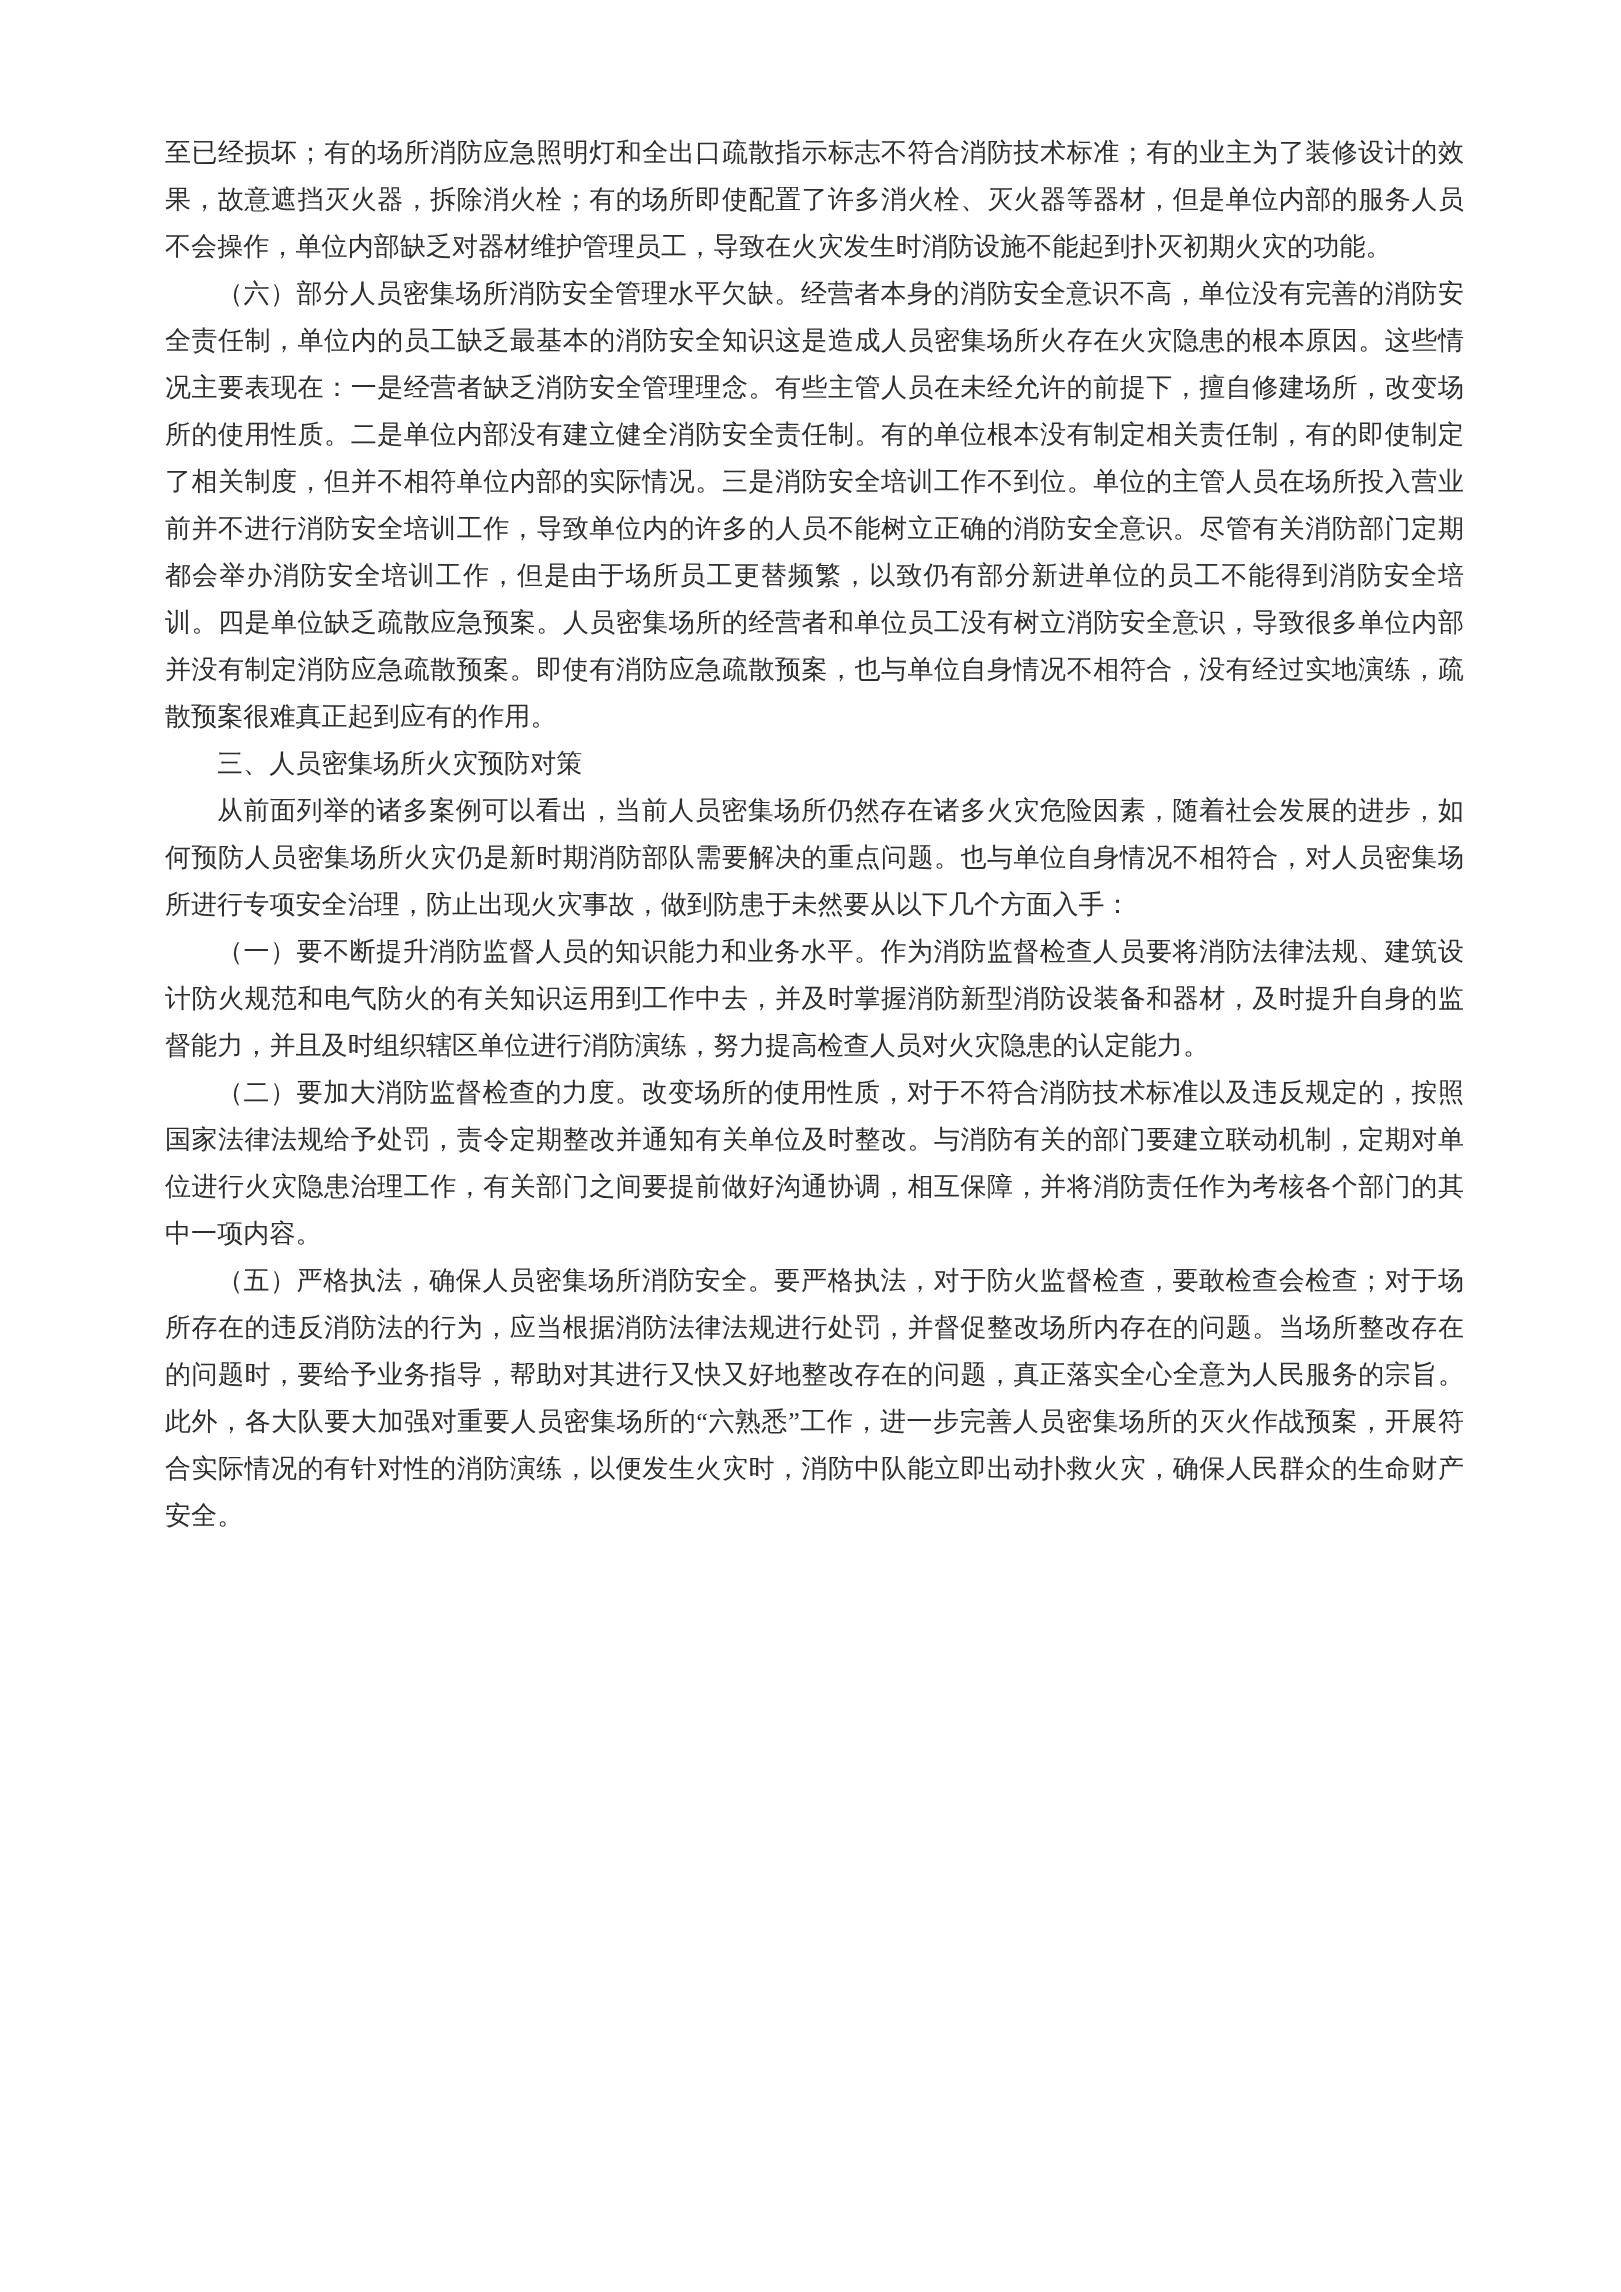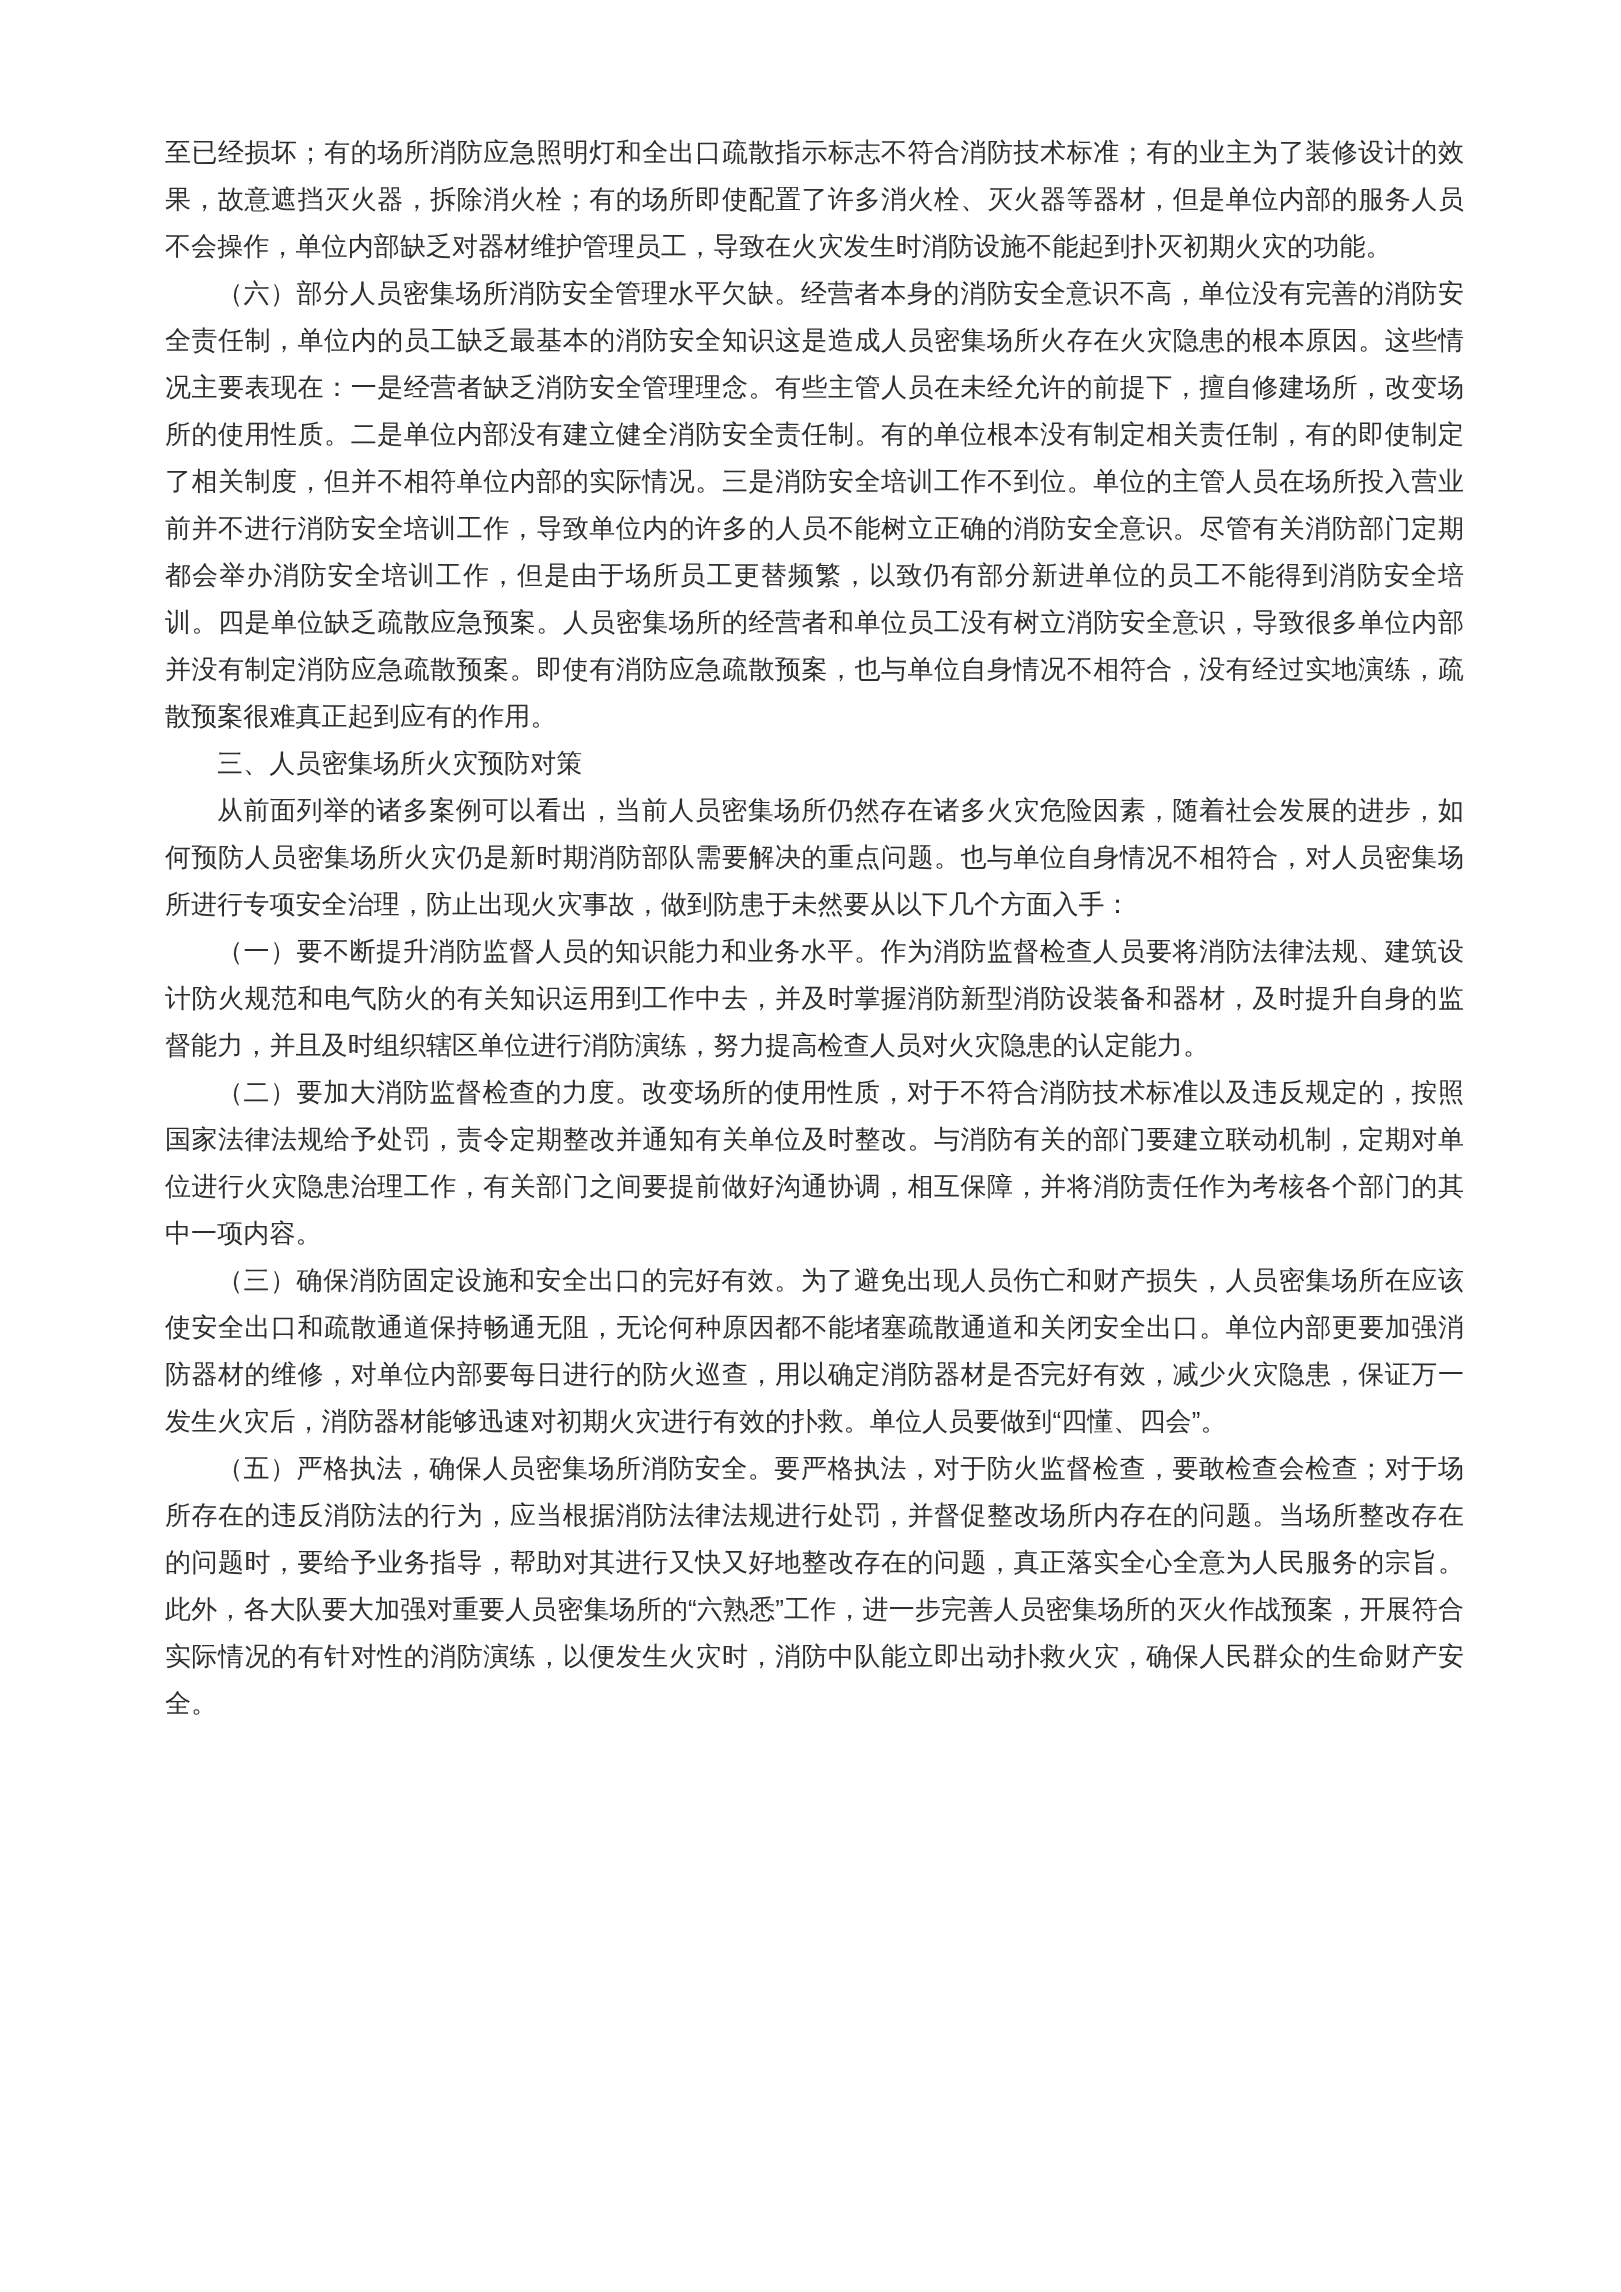--- a/index.html
+++ b/index.html
@@ -19,20 +19,21 @@
     width: 1621px;
     height: 2293px;
     background: #ffffff;
     box-sizing: border-box;
   }
   .content {
     position: absolute;
     left: 165px;
     top: 129px;
     width: 1299px;
+    font-family: Liberation Serif, serif;
   }
   .para {
     font-size: 26px;
     line-height: 47px;
     text-align: justify;
     text-align-last: left;
     text-justify: inter-ideograph;
     margin: 0;
     letter-spacing: 0.1px;
     color: #2e2e2e;
@@ -49,17 +50,16 @@
 <body>
 
 <div class="page">
   <div class="content">
     <p class="para">至已经损坏；有的场所消防应急照明灯和全出口疏散指示标志不符合消防技术标准；有的业主为了装修设计的效果，故意遮挡灭火器，拆除消火栓；有的场所即使配置了许多消火栓、灭火器等器材，但是单位内部的服务人员不会操作，单位内部缺乏对器材维护管理员工，导致在火灾发生时消防设施不能起到扑灭初期火灾的功能。</p>
     <p class="para indent">（六）部分人员密集场所消防安全管理水平欠缺。经营者本身的消防安全意识不高，单位没有完善的消防安全责任制，单位内的员工缺乏最基本的消防安全知识这是造成人员密集场所火存在火灾隐患的根本原因。这些情况主要表现在：一是经营者缺乏消防安全管理理念。有些主管人员在未经允许的前提下，擅自修建场所，改变场所的使用性质。二是单位内部没有建立健全消防安全责任制。有的单位根本没有制定相关责任制，有的即使制定了相关制度，但并不相符单位内部的实际情况。三是消防安全培训工作不到位。单位的主管人员在场所投入营业前并不进行消防安全培训工作，导致单位内的许多的人员不能树立正确的消防安全意识。尽管有关消防部门定期都会举办消防安全培训工作，但是由于场所员工更替频繁，以致仍有部分新进单位的员工不能得到消防安全培训。四是单位缺乏疏散应急预案。人员密集场所的经营者和单位员工没有树立消防安全意识，导致很多单位内部并没有制定消防应急疏散预案。即使有消防应急疏散预案，也与单位自身情况不相符合，没有经过实地演练，疏散预案很难真正起到应有的作用。</p>
     <p class="para indent-head">三、人员密集场所火灾预防对策</p>
     <p class="para indent">从前面列举的诸多案例可以看出，当前人员密集场所仍然存在诸多火灾危险因素，随着社会发展的进步，如何预防人员密集场所火灾仍是新时期消防部队需要解决的重点问题。也与单位自身情况不相符合，对人员密集场所进行专项安全治理，防止出现火灾事故，做到防患于未然要从以下几个方面入手：</p>
     <p class="para indent">（一）要不断提升消防监督人员的知识能力和业务水平。作为消防监督检查人员要将消防法律法规、建筑设计防火规范和电气防火的有关知识运用到工作中去，并及时掌握消防新型消防设装备和器材，及时提升自身的监督能力，并且及时组织辖区单位进行消防演练，努力提高检查人员对火灾隐患的认定能力。</p>
     <p class="para indent">（二）要加大消防监督检查的力度。改变场所的使用性质，对于不符合消防技术标准以及违反规定的，按照国家法律法规给予处罚，责令定期整改并通知有关单位及时整改。与消防有关的部门要建立联动机制，定期对单位进行火灾隐患治理工作，有关部门之间要提前做好沟通协调，相互保障，并将消防责任作为考核各个部门的其中一项内容。</p>
-    <p class="para indent">（三）确保消防固定设施和安全出口的完好有效。为了避免出现人员伤亡和财产损失，人员密集场所在应该使安全出口和疏散通道保持畅通无阻，无论何种原因都不能堵塞疏散通道和关闭安全出口。单位内部更要加强消防器材的维修，对单位内部要每日进行的防火巡查，用以确定消防器材是否完好有效，减少火灾隐患，保证万一发生火灾后，消防器材能够迅速对初期火灾进行有效的扑救。单位人员要做到“四懂、四会”。</p>
     <p class="para indent">（五）严格执法，确保人员密集场所消防安全。要严格执法，对于防火监督检查，要敢检查会检查；对于场所存在的违反消防法的行为，应当根据消防法律法规进行处罚，并督促整改场所内存在的问题。当场所整改存在的问题时，要给予业务指导，帮助对其进行又快又好地整改存在的问题，真正落实全心全意为人民服务的宗旨。此外，各大队要大加强对重要人员密集场所的“六熟悉”工作，进一步完善人员密集场所的灭火作战预案，开展符合实际情况的有针对性的消防演练，以便发生火灾时，消防中队能立即出动扑救火灾，确保人民群众的生命财产安全。</p>
   </div>
 </div>
 
 
 </body></html>

